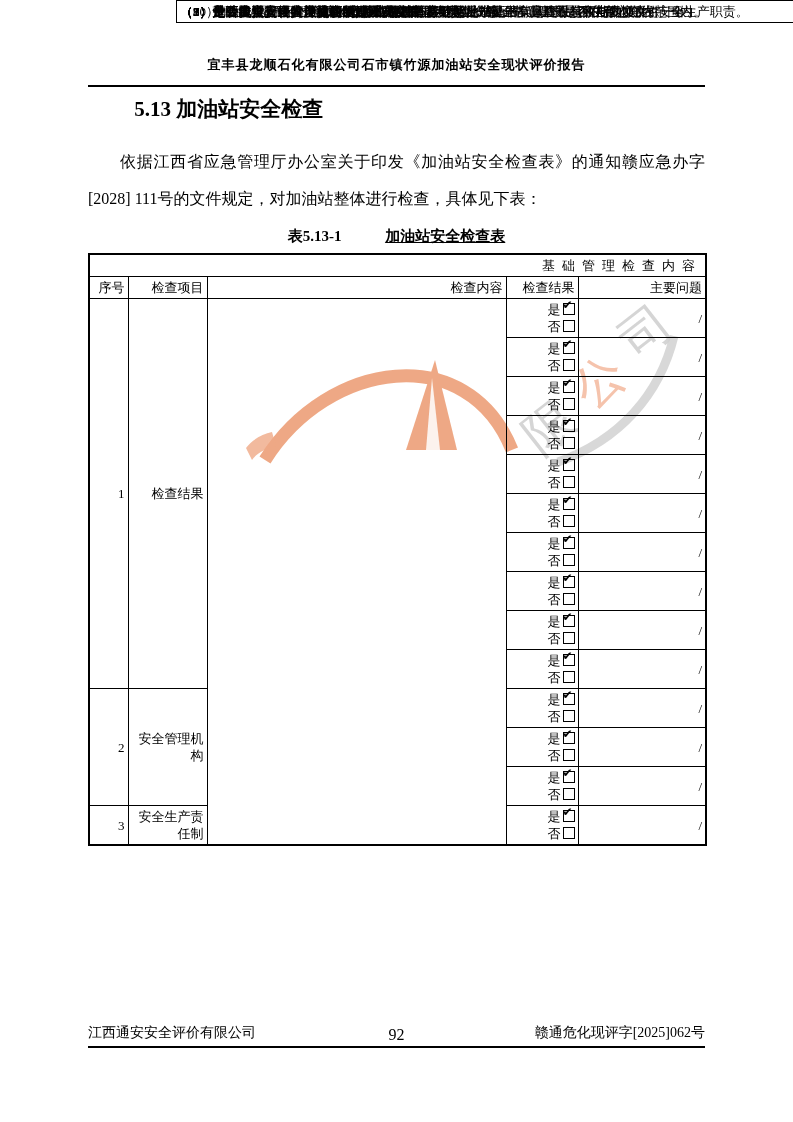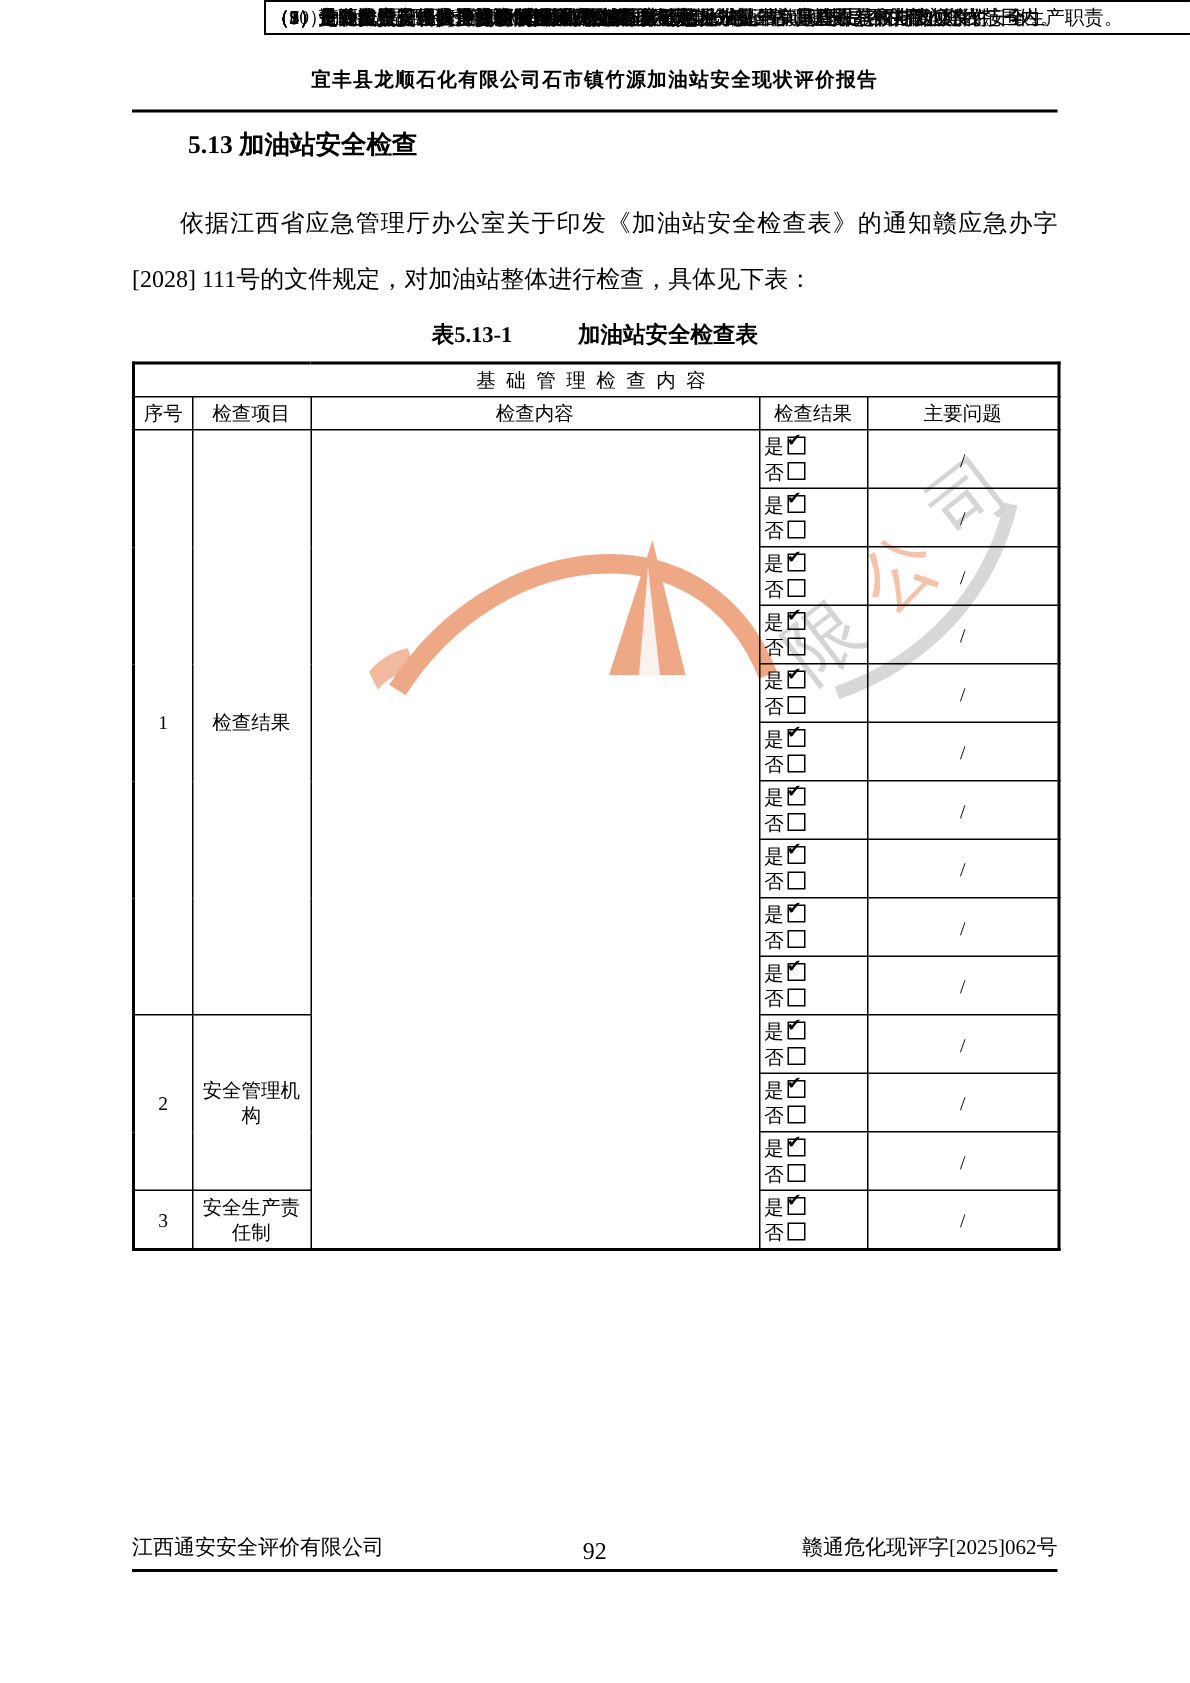--- a/index.html
+++ b/index.html
@@ -7,50 +7,51 @@
     position:relative;
     width:793px;height:1122px;
     background:#fff;
     overflow:hidden;
     font-family:"Liberation Serif","DejaVu Serif",serif;
     color:#000;
   }
   .watermark{position:absolute;left:228px;top:298px;z-index:0;pointer-events:none;}
   .content{position:absolute;left:88px;top:0;width:617px;z-index:1;}
   .header-title{
-    padding-top:44px;text-align:center;
+    padding-top:56px;text-align:center;
     font-size:13px;line-height:18px;font-weight:bold;letter-spacing:1px;
   }
   .header-rule{border-bottom:2px solid #000;margin-top:11px;}
   .para{
     margin:20px 0 0 0;
     font-size:16px;line-height:37px;
     text-align:justify;text-indent:2em;
   }
   .heading{
     margin:8px 0 0 0;padding-left:2.2em;
-    font-size:17px;line-height:28px;font-weight:bold;
+    font-size:21px;line-height:28px;font-weight:bold;
   }
   .table-title{
     margin-top:8px;text-align:center;
     font-size:15px;line-height:22px;font-weight:bold;
   }
-  .table-title .ul{margin-left:40px;}
+  .table-title .ul{text-decoration:underline;margin-left:40px;}
   table.insp{
     margin-top:6px;width:617px;
     border-collapse:collapse;table-layout:fixed;
     background:transparent;
   }
   table.insp th,table.insp td{
     border:1px solid #000;
     font-size:13px;line-height:17px;
     padding:2px 3px;
     font-weight:normal;
     vertical-align:middle;
     word-break:break-all;
+    text-align:right;
   }
   table.insp{border:2px solid #000;}
   th.span{
     font-size:14px;letter-spacing:7px;text-align:center;padding:1px 0;
   }
   thead th{text-align:center;}
   td.seq,td.item{text-align:center;}
   td.content.ac{text-align:center;}
   td.content.al{text-align:left;}
   td.result{padding-left:10px;}

